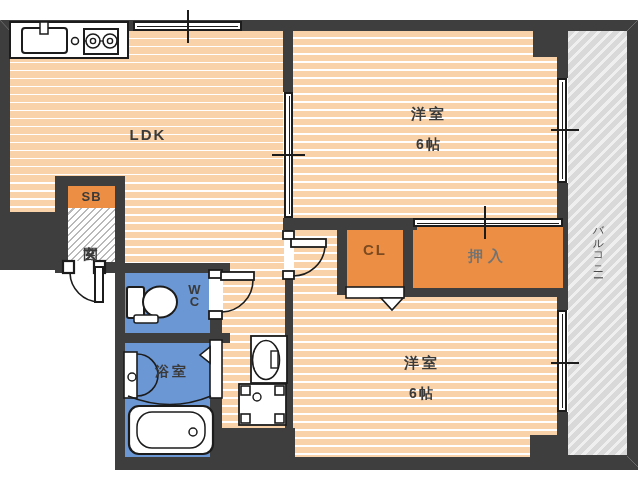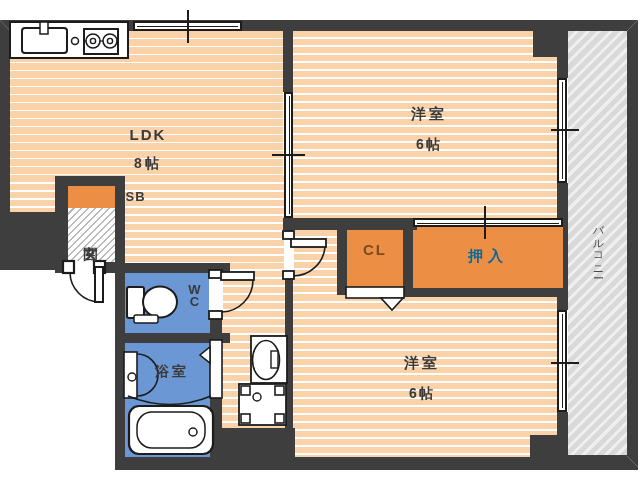--- a/index.html
+++ b/index.html
@@ -158,30 +158,29 @@
     <rect x="241" y="414" width="9" height="9" fill="#ffffff" stroke="#1c1c1c" stroke-width="1.6"></rect>
     <rect x="275" y="414" width="9" height="9" fill="#ffffff" stroke="#1c1c1c" stroke-width="1.6"></rect>
     <circle cx="257" cy="397" r="4" fill="#ffffff" stroke="#1c1c1c" stroke-width="1.4"></circle>
 
     <rect x="346" y="287" width="58" height="11" fill="#ffffff" stroke="#1c1c1c" stroke-width="1.6"></rect>
     <polygon points="381,298 403,298 392,310" fill="#ffffff" stroke="#1c1c1c" stroke-width="1.6"></polygon>
   </svg>
 
   <div class="lbl" style="left:98px;top:126px;width:100px;text-align:center;font-size:15px;letter-spacing:2px;">
     <span>LDK</span>
-    <span class="sub" style="font-size:14px;letter-spacing:3px;">8帖</span>
   </div>
   <div class="lbl" style="left:389px;top:105px;width:80px;text-align:center;font-size:15px;letter-spacing:3px;">
     <span>洋室</span>
     <span class="sub" style="font-size:14px;letter-spacing:2px;">6帖</span>
   </div>
   <div class="lbl" style="left:382px;top:354px;width:80px;text-align:center;font-size:15px;letter-spacing:3px;">
     <span>洋室</span>
     <span class="sub" style="font-size:14px;letter-spacing:2px;">6帖</span>
   </div>
   <div class="lbl center" style="left:347px;top:230px;width:56px;height:38px;font-size:15px;letter-spacing:2px;color:#7c4a21;">CL</div>
-  <div class="lbl center" style="left:413px;top:227px;width:150px;height:58px;font-size:15px;letter-spacing:5px;color:#0369a1;">押入</div>
+  <div class="lbl center" style="left:413px;top:227px;width:150px;height:58px;font-size:15px;letter-spacing:5px;color:#737373;">押入</div>
   <div class="lbl" style="left:186px;top:284px;width:17px;font-size:13px;line-height:12px;word-break:break-all;text-align:center;">WC</div>
   <div class="lbl" style="left:142px;top:363px;width:60px;text-align:center;font-size:14px;letter-spacing:3px;">浴室</div>
   <div class="lbl center vtext" style="left:72px;top:207px;width:38px;height:58px;font-size:14px;letter-spacing:2px;">玄関</div>
-  <div class="lbl center" style="left:68px;top:185px;width:47px;height:22px;font-size:13px;letter-spacing:1px;padding-left:44px;">SB</div>
+  <div class="lbl center" style="left:68px;top:185px;width:47px;height:22px;font-size:13px;letter-spacing:1px;">SB</div>
   <div class="lbl center vtext" style="left:584px;top:198px;width:28px;height:95px;font-size:11px;letter-spacing:1px;color:#4a4a4a;font-weight:normal;">バルコニー</div>
 </div>
 
 </body></html>

